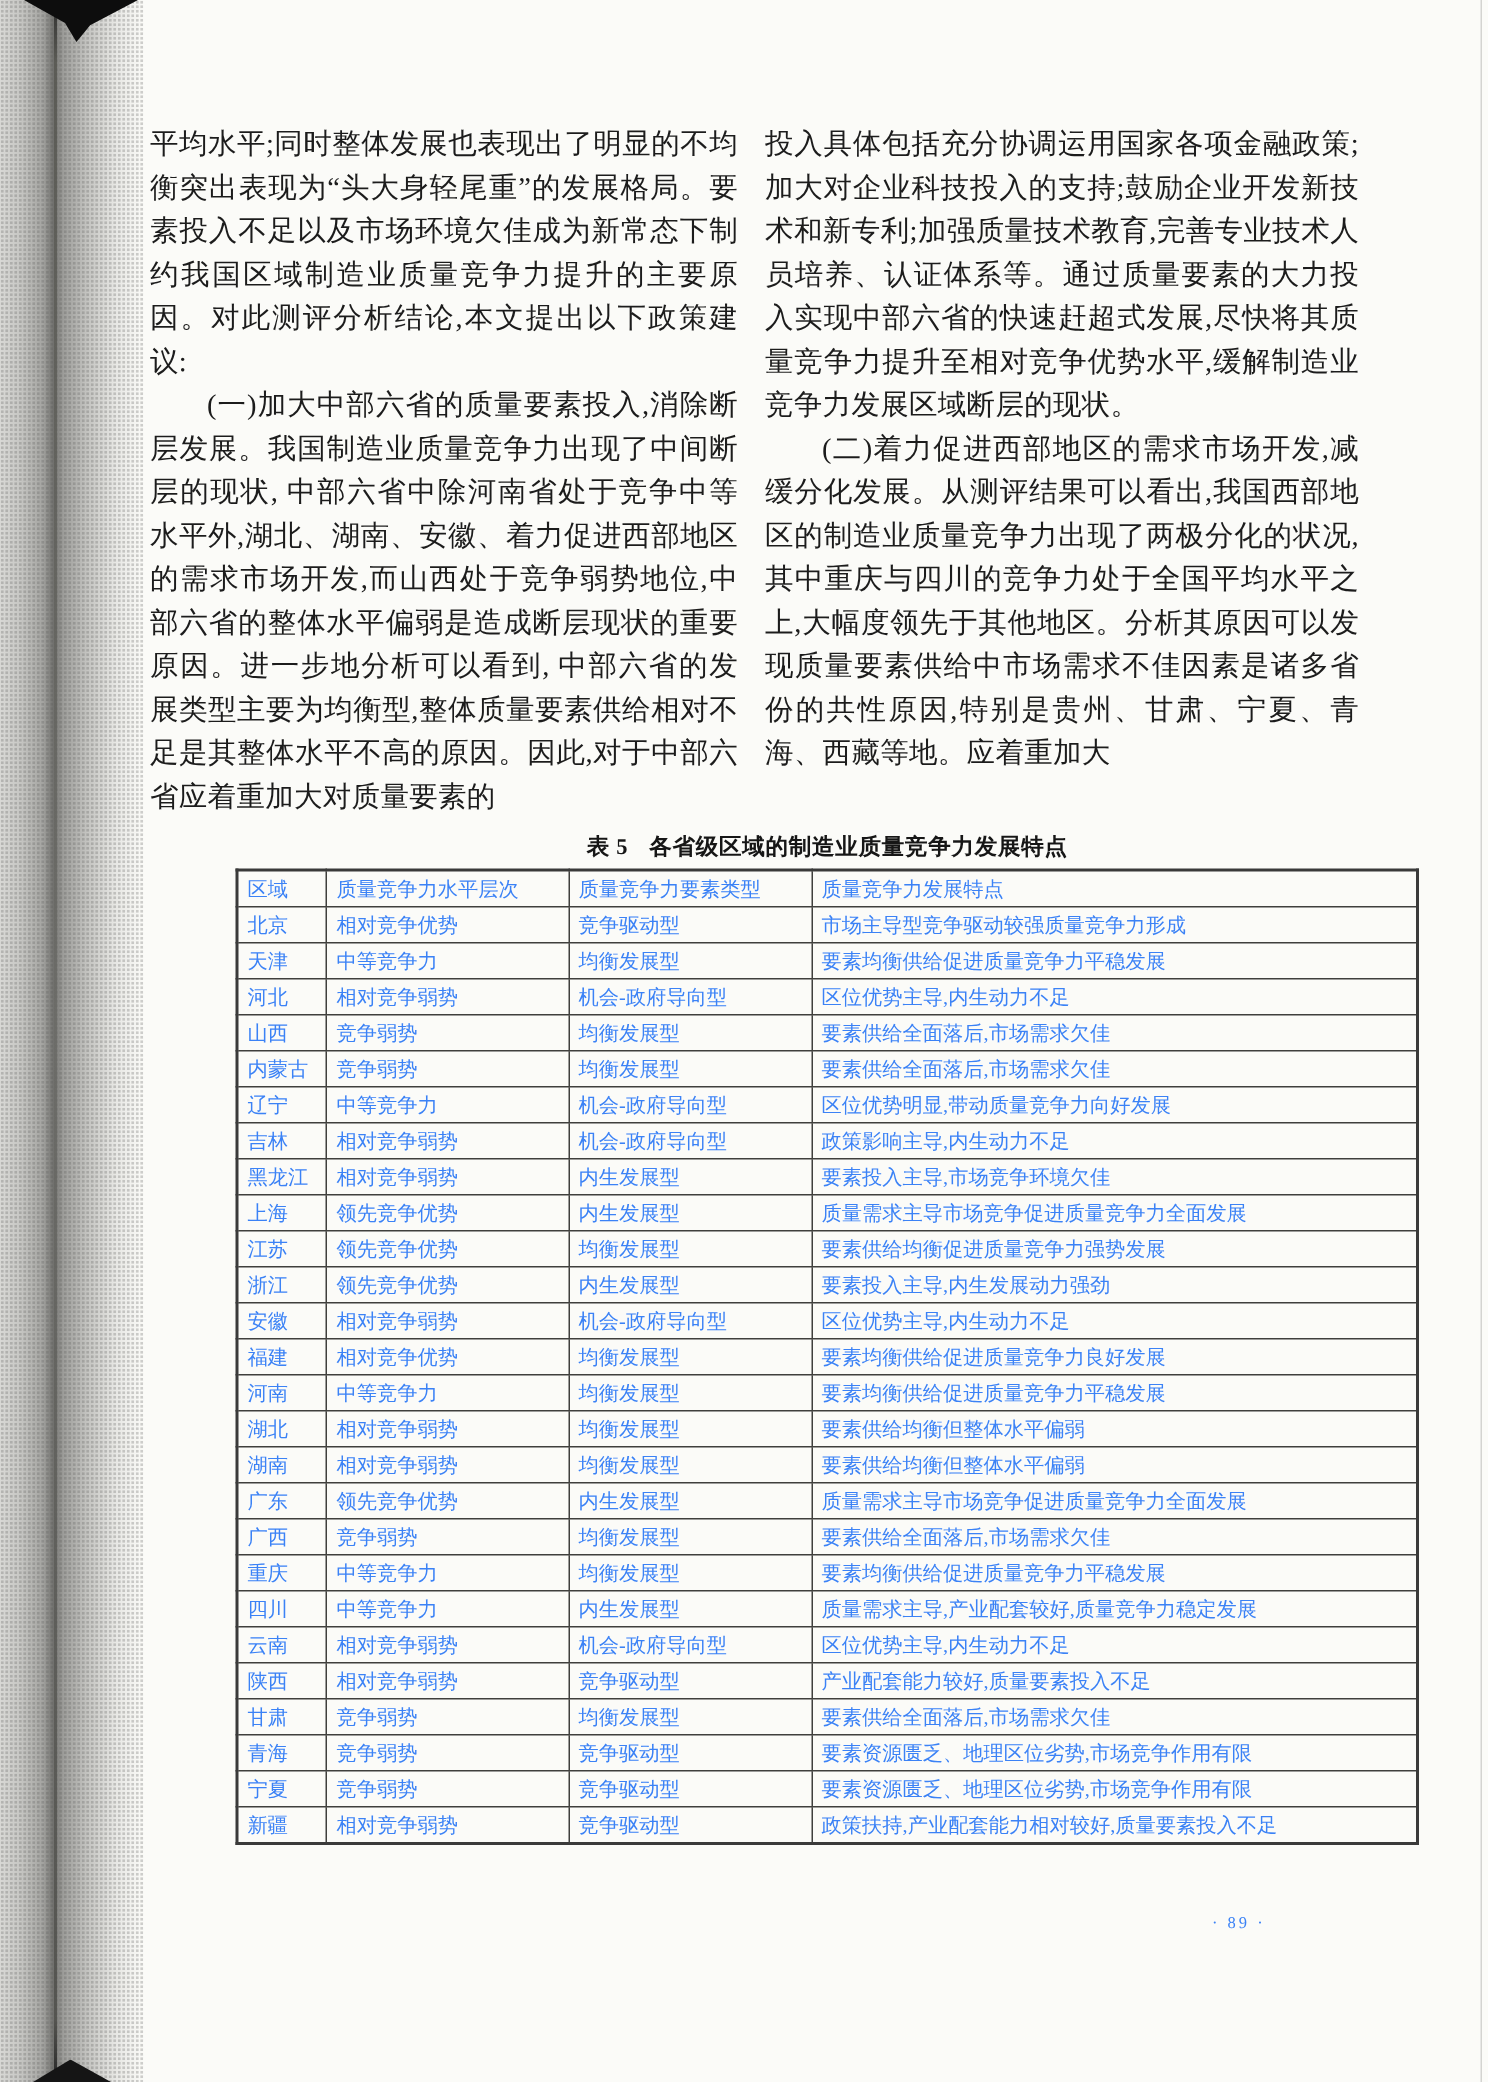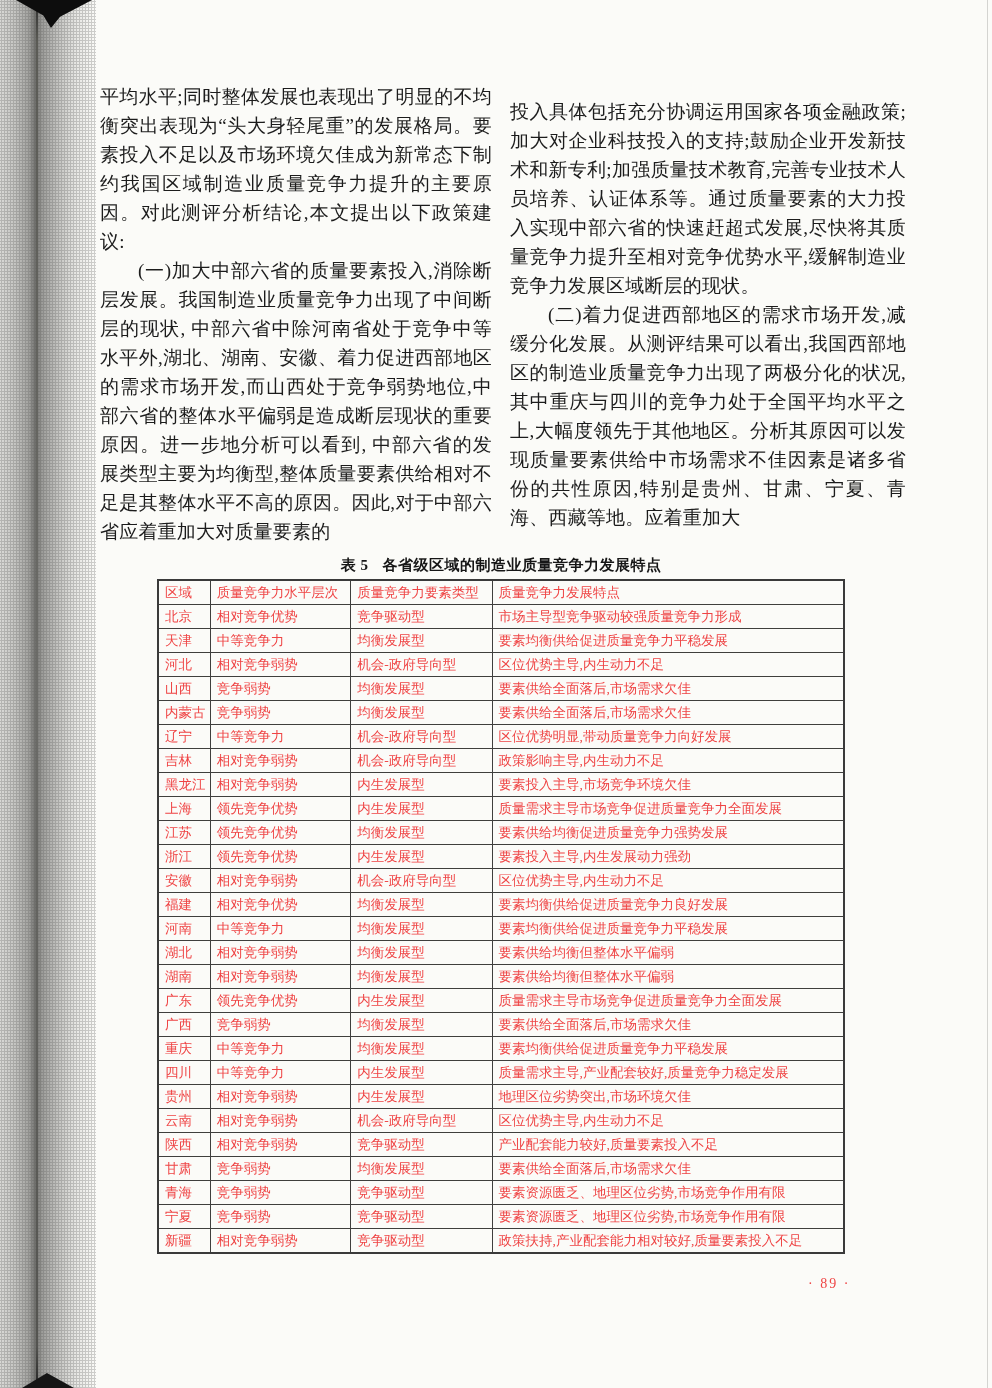--- a/index.html
+++ b/index.html
@@ -31,51 +31,51 @@
   .binding-bottom-blob{
     position:absolute;left:22px;bottom:0;width:52px;height:15px;background:#151515;
     clip-path:polygon(48% 0,100% 100%,0 100%);
   }
   .right-edge-line{
     position:absolute;right:4px;top:0;width:1px;height:100%;
     background:rgba(140,140,138,0.35);
   }
   
   .content{position:absolute;left:100px;top:82px;width:806px;}
-  .columns{display:flex;gap:18px;align-items:center;}
+  .columns{display:flex;gap:18px;}
   .col{width:392px;flex:0 0 392px;}
   .col.right{flex:1 1 auto;width:auto;}
   .para{
     margin:0;font-size:19px;line-height:29px;text-align:justify;
     text-justify:inter-ideograph;letter-spacing:.2px;
   }
   .para.indent{text-indent:2em;}
   
-  .table-wrap{margin:9px 0 0 57px;width:688px;}
+  .table-wrap{margin:9px 0 0 57px;width:789px;}
   .table-caption{
     text-align:center;font-weight:bold;font-size:15px;line-height:20px;
     margin:0 0 4px 0;color:#161616;letter-spacing:.5px;
   }
   .table-caption .cap-label{margin-right:14px;}
   table.data{
     width:100%;border-collapse:collapse;table-layout:fixed;
     border:2px solid #3a3a3a;
-    font-size:13.5px;color:#ef4444;
+    font-size:13.5px;color:#3b82f6;
   }
   table.data th,table.data td{
     border:1px solid #3f3f3d;
     padding:4px 4px 4px 6px;
     line-height:15px;height:15px;
     text-align:left;font-weight:normal;
     white-space:nowrap;overflow:hidden;
   }
   
   .page-number{
     position:absolute;left:808px;top:1276px;
-    font-size:14px;letter-spacing:2px;color:#ef4444;
+    font-size:11px;letter-spacing:2px;color:#3b82f6;
   }
 </style>
 </head>
 <body>
 
 <div class="binding">
   <div class="binding-ridge"></div>
 </div>
 <div class="binding-top-blob"></div>
 <div class="binding-bottom-blob"></div>
@@ -228,26 +228,20 @@
             <td>均衡发展型</td>
             <td>要素均衡供给促进质量竞争力平稳发展</td>
           </tr>
           <tr>
             <td>四川</td>
             <td>中等竞争力</td>
             <td>内生发展型</td>
             <td>质量需求主导,产业配套较好,质量竞争力稳定发展</td>
           </tr>
           <tr>
-            <td>贵州</td>
-            <td>相对竞争弱势</td>
-            <td>内生发展型</td>
-            <td>地理区位劣势突出,市场环境欠佳</td>
-          </tr>
-          <tr>
             <td>云南</td>
             <td>相对竞争弱势</td>
             <td>机会-政府导向型</td>
             <td>区位优势主导,内生动力不足</td>
           </tr>
           <tr>
             <td>陕西</td>
             <td>相对竞争弱势</td>
             <td>竞争驱动型</td>
             <td>产业配套能力较好,质量要素投入不足</td>

